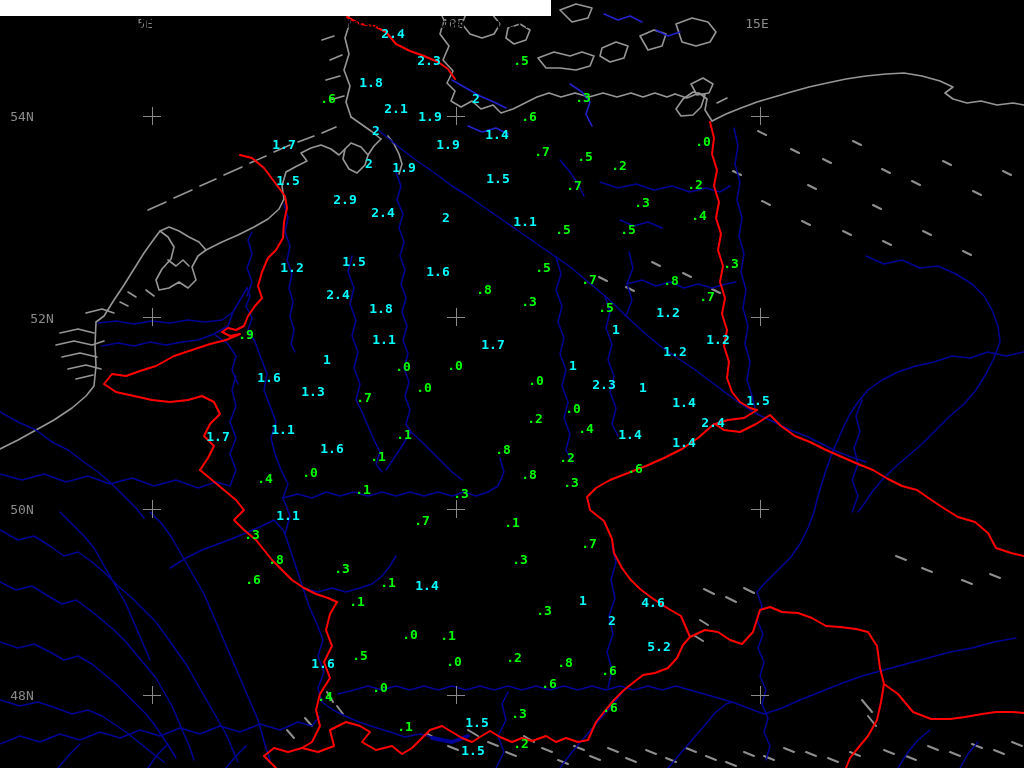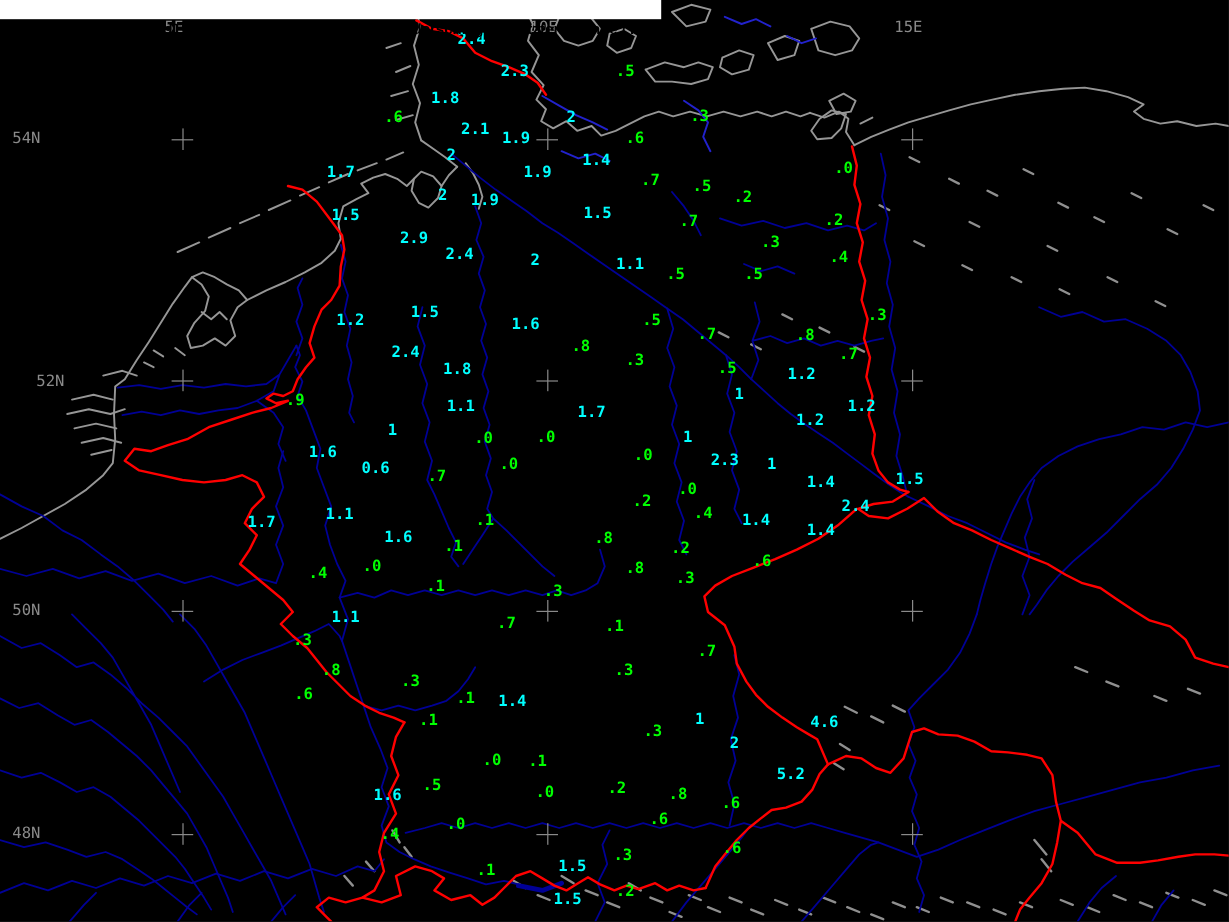--- a/index.html
+++ b/index.html
@@ -194,21 +194,21 @@
       <div class="st st-cyan" style="left: 493px; top: 344px;">1.7</div>
       <div class="st st-cyan" style="left: 675px; top: 351px;">1.2</div>
       <div class="st st-cyan" style="left: 327px; top: 359px;">1</div>
       <div class="st st-cyan" style="left: 269px; top: 377px;">1.6</div>
       <div class="st st-green" style="left: 403px; top: 366px;">.0</div>
       <div class="st st-green" style="left: 455px; top: 365px;">.0</div>
       <div class="st st-cyan" style="left: 573px; top: 365px;">1</div>
       <div class="st st-green" style="left: 536px; top: 380px;">.0</div>
       <div class="st st-cyan" style="left: 604px; top: 384px;">2.3</div>
       <div class="st st-cyan" style="left: 643px; top: 387px;">1</div>
-      <div class="st st-cyan" style="left: 313px; top: 391px;">0.6</div>
+      <div class="st st-cyan" style="left: 313px; top: 391px;">1.3</div>
       <div class="st st-green" style="left: 424px; top: 387px;">.0</div>
       <div class="st st-green" style="left: 364px; top: 397px;">.7</div>
       <div class="st st-cyan" style="left: 684px; top: 402px;">1.4</div>
       <div class="st st-cyan" style="left: 758px; top: 400px;">1.5</div>
       <div class="st st-green" style="left: 535px; top: 418px;">.2</div>
       <div class="st st-green" style="left: 573px; top: 408px;">.0</div>
       <div class="st st-cyan" style="left: 713px; top: 422px;">2.4</div>
       <div class="st st-green" style="left: 586px; top: 428px;">.4</div>
       <div class="st st-cyan" style="left: 630px; top: 434px;">1.4</div>
       <div class="st st-cyan" style="left: 684px; top: 442px;">1.4</div>
@@ -234,21 +234,21 @@
       <div class="st st-green" style="left: 276px; top: 559px;">.8</div>
       <div class="st st-green" style="left: 520px; top: 559px;">.3</div>
       <div class="st st-green" style="left: 342px; top: 568px;">.3</div>
       <div class="st st-green" style="left: 253px; top: 579px;">.6</div>
       <div class="st st-green" style="left: 388px; top: 582px;">.1</div>
       <div class="st st-cyan" style="left: 427px; top: 585px;">1.4</div>
       <div class="st st-green" style="left: 357px; top: 601px;">.1</div>
       <div class="st st-green" style="left: 544px; top: 610px;">.3</div>
       <div class="st st-cyan" style="left: 583px; top: 600px;">1</div>
       <div class="st st-cyan" style="left: 612px; top: 620px;">2</div>
-      <div class="st st-cyan" style="left: 687px; top: 602px;">4.6</div>
+      <div class="st st-cyan" style="left: 653px; top: 602px;">4.6</div>
       <div class="st st-green" style="left: 410px; top: 634px;">.0</div>
       <div class="st st-green" style="left: 448px; top: 635px;">.1</div>
       <div class="st st-cyan" style="left: 659px; top: 646px;">5.2</div>
       <div class="st st-green" style="left: 360px; top: 655px;">.5</div>
       <div class="st st-green" style="left: 454px; top: 661px;">.0</div>
       <div class="st st-green" style="left: 514px; top: 657px;">.2</div>
       <div class="st st-green" style="left: 565px; top: 662px;">.8</div>
       <div class="st st-green" style="left: 549px; top: 683px;">.6</div>
       <div class="st st-green" style="left: 609px; top: 670px;">.6</div>
       <div class="st st-cyan" style="left: 323px; top: 663px;">1.6</div>

